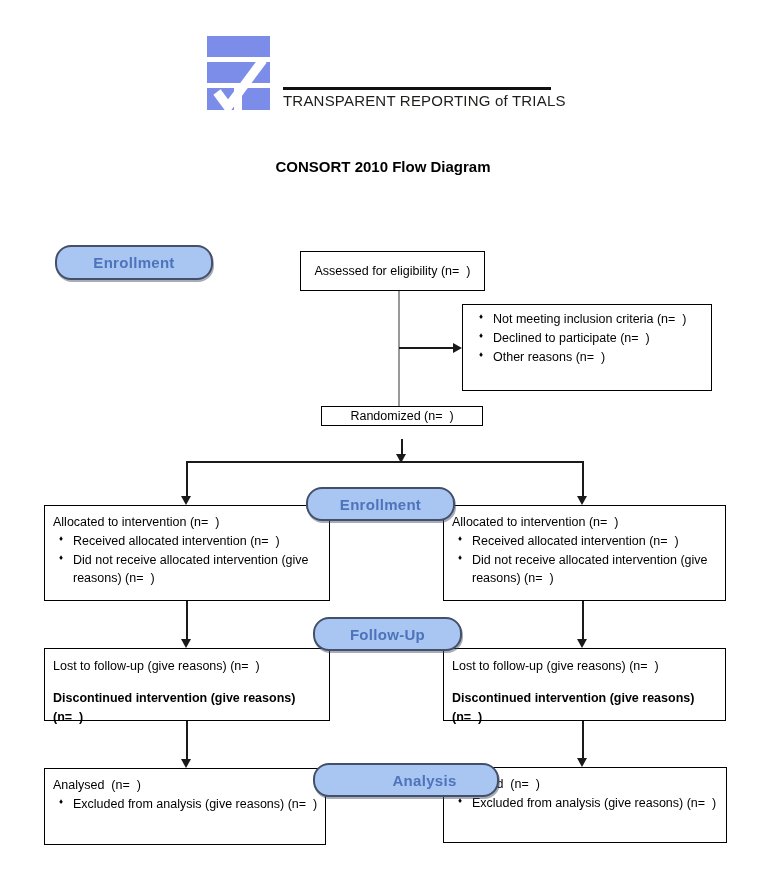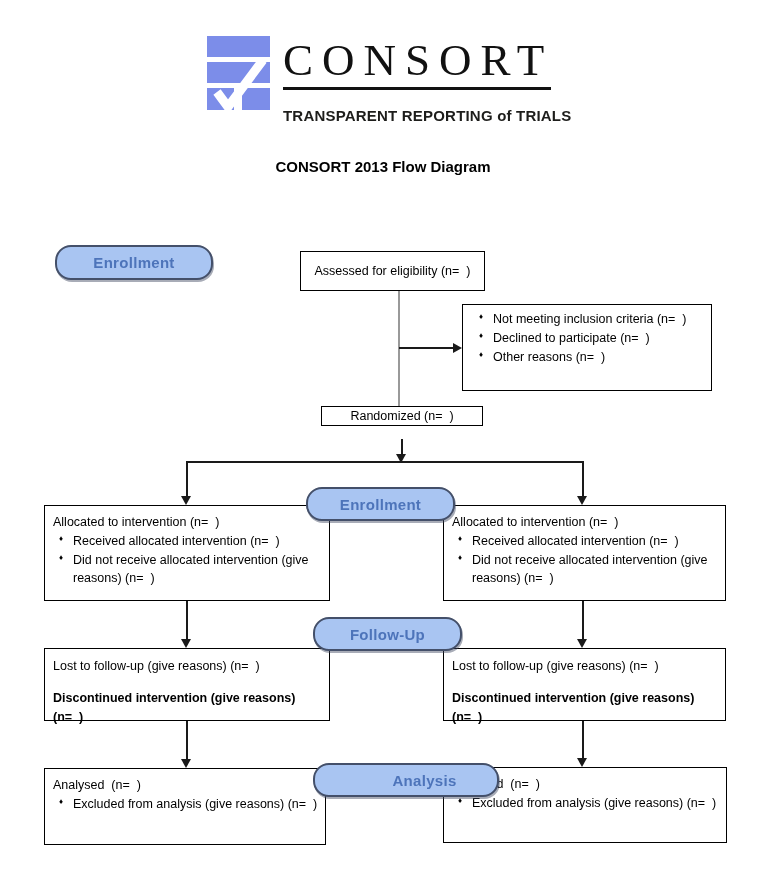--- a/index.html
+++ b/index.html
@@ -11,21 +11,21 @@
   
   .logo-icon { position:absolute; left:207px; top:36px; }
   .brand {
     position:absolute; left:283px; top:34px; width:280px;
     font-family:"Liberation Serif", serif; font-size:45px; font-weight:400;
     letter-spacing:9px; color:#111; white-space:nowrap;
   }
   .brand-rule { position:absolute; left:283px; top:87px; width:268px; height:3px; background:#111; }
   .tagline {
     position:absolute; left:283px; top:92px; width:280px;
-    font-size:15px; font-weight:bold; color:#1d1d1b; letter-spacing:0.2px; white-space:nowrap;margin-top:15px;
+    font-size:15px; font-weight:normal; color:#1d1d1b; letter-spacing:0.2px; white-space:nowrap;
   }
   .page-title {
     position:absolute; left:0; top:158px; width:766px; text-align:center;
     font-size:15px; font-weight:bold; color:#000;
   }
 
   
   .pill {
     position:absolute; z-index:6;
     background:#a9c5f2; border:2px solid #44506a; border-radius:16px;
@@ -77,24 +77,23 @@
 
 <div id="stage">
 
   <svg class="logo-icon" width="63" height="74" viewBox="0 0 63 74">
     <rect x="0" y="0" width="63" height="21" fill="#7c8de9"></rect>
     <rect x="0" y="26" width="63" height="21" fill="#7c8de9"></rect>
     <rect x="0" y="52" width="27" height="22" fill="#7c8de9"></rect>
     <rect x="35" y="52" width="28" height="22" fill="#7c8de9"></rect>
     <polyline points="10,56 21,71 56,24" fill="none" stroke="#ffffff" stroke-width="9"></polyline>
   </svg>
-  <div class="brand">CONSORT</div>
   <div class="brand-rule"></div>
   <div class="tagline">TRANSPARENT REPORTING of TRIALS</div>
-  <div class="page-title">CONSORT 2013 Flow Diagram</div>
+  <div class="page-title">CONSORT 2010 Flow Diagram</div>
 
   <div class="vline gline" style="left:398px; top:291px; width:2px; height:115px;"></div>
   <div class="hline" style="left:399px; top:347px; width:55px; height:2px;"></div>
   <div class="arrow-right" style="left:453px; top:343px;"></div>
 
   <div class="vline" style="left:401px; top:439px; width:2px; height:17px;"></div>
   <div class="arrow-down" style="left:396px; top:454px;"></div>
   <div class="hline" style="left:186px; top:461px; width:397px; height:2px;"></div>
 
   <div class="vline" style="left:186px; top:461px; width:2px; height:36px;"></div>

